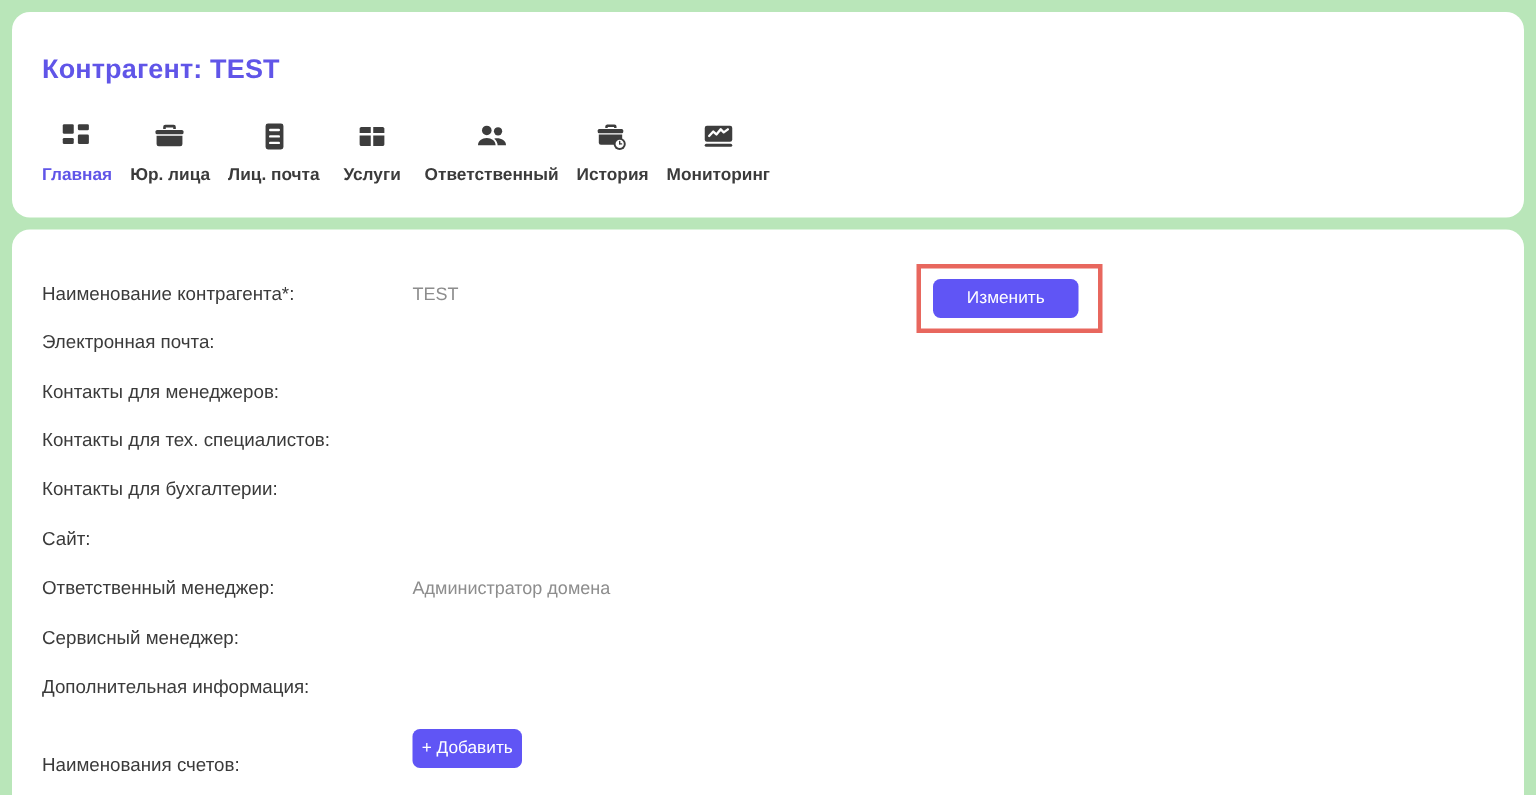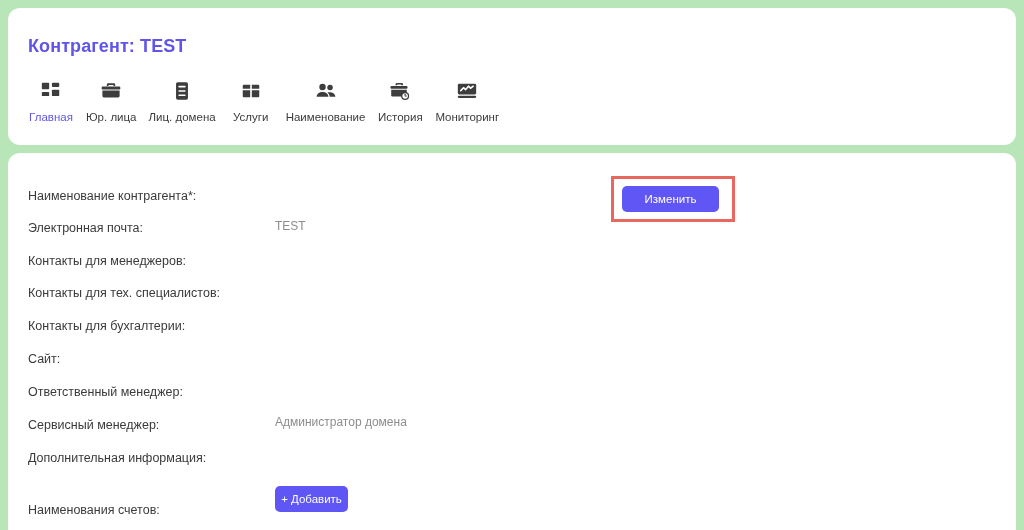--- a/index.html
+++ b/index.html
@@ -85,20 +85,21 @@
     justify-content: center;
     color: #3d3d3d;
   }
   .nav-icon svg { display: block; }
   .nav-label {
     margin-top: 8px;
     font-size: 11.5px;
     color: #3b3b3b;
     white-space: nowrap;
     line-height: 1;
+    font-weight: bold;
   }
   .nav-item.active .nav-label { color: #6055e8; }
 
   
   .rows {
     position: absolute;
     left: 0;
     top: 0;
     width: 100%;
   }
@@ -119,21 +120,20 @@
     text-align: right;
   }
   .row-value {
     position: absolute;
     left: 267px;
     top: 0;
     font-size: 12px;
     color: #8d8d8d;
     white-space: nowrap;
     line-height: 20px;
-    margin-top: 30px;
   }
 
   
   .btn {
     background: #6055f5;
     color: #ffffff;
     border: none;
     border-radius: 5px;
     font-family: Liberation Sans, sans-serif;
     font-size: 11.5px;
@@ -209,21 +209,21 @@
 
       <div class="nav-item">
         <span class="nav-icon">
           <svg width="22" height="22" viewBox="0 0 24 24" fill="currentColor" aria-hidden="true">
             <rect x="5.5" y="2.5" width="13" height="19" rx="1.8"></rect>
             <rect x="8" y="6.4" width="8" height="1.7" rx=".85" fill="#fff"></rect>
             <rect x="8" y="11.1" width="8" height="1.7" rx=".85" fill="#fff"></rect>
             <rect x="8" y="15.8" width="8" height="1.7" rx=".85" fill="#fff"></rect>
           </svg>
         </span>
-        <span class="nav-label">Лиц. домена</span>
+        <span class="nav-label">Лиц. почта</span>
       </div>
 
       <div class="nav-item">
         <span class="nav-icon">
           <svg width="22" height="22" viewBox="0 0 24 24" fill="currentColor" aria-hidden="true">
             <path d="M3 6.4c0-.7.6-1.3 1.3-1.3h6.8v4.4H3z"></path>
             <path d="M12.9 5.1h6.8c.7 0 1.3.6 1.3 1.3v3.1h-8.1z"></path>
             <path d="M3 11.2h8.1v7.7H4.3c-.7 0-1.3-.6-1.3-1.3z"></path>
             <path d="M12.9 11.2H21v6.4c0 .7-.6 1.3-1.3 1.3h-6.8z"></path>
           </svg>
@@ -234,21 +234,21 @@
 
       <div class="nav-item">
         <span class="nav-icon">
           <svg width="22" height="22" viewBox="0 0 24 24" fill="currentColor" aria-hidden="true">
             <circle cx="8.2" cy="7.6" r="3.5"></circle>
             <circle cx="16.4" cy="8.2" r="3"></circle>
             <path d="M1.8 18.4c0-3.2 2.9-5.3 6.4-5.3s6.4 2.1 6.4 5.3z"></path>
             <path d="M13.6 13.6c3.3-.9 8.6.4 8.6 4.8h-6.1c0-1.9-1-3.6-2.5-4.8z"></path>
           </svg>
         </span>
-        <span class="nav-label">Наименование</span>
+        <span class="nav-label">Ответственный</span>
       </div>
 
       <div class="nav-item">
         <span class="nav-icon">
           <svg width="22" height="22" viewBox="0 0 24 24" fill="currentColor" aria-hidden="true">
             <path d="M8.4 3.2h5.4a1.5 1.5 0 0 1 1.5 1.5v1.1h-1.8V5H8.9v.8H7.1V4.7a1.5 1.5 0 0 1 1.3-1.5z"></path>
             <rect x="1.6" y="6.6" width="18.6" height="3" rx="1.1"></rect>
             <path d="M2.4 10.5h17v6a1.5 1.5 0 0 1-1.5 1.5H3.9a1.5 1.5 0 0 1-1.5-1.5z"></path>
             <circle cx="17.6" cy="17.4" r="4.4"></circle>
             <circle cx="17.6" cy="17.4" r="3" fill="#fff"></circle>

